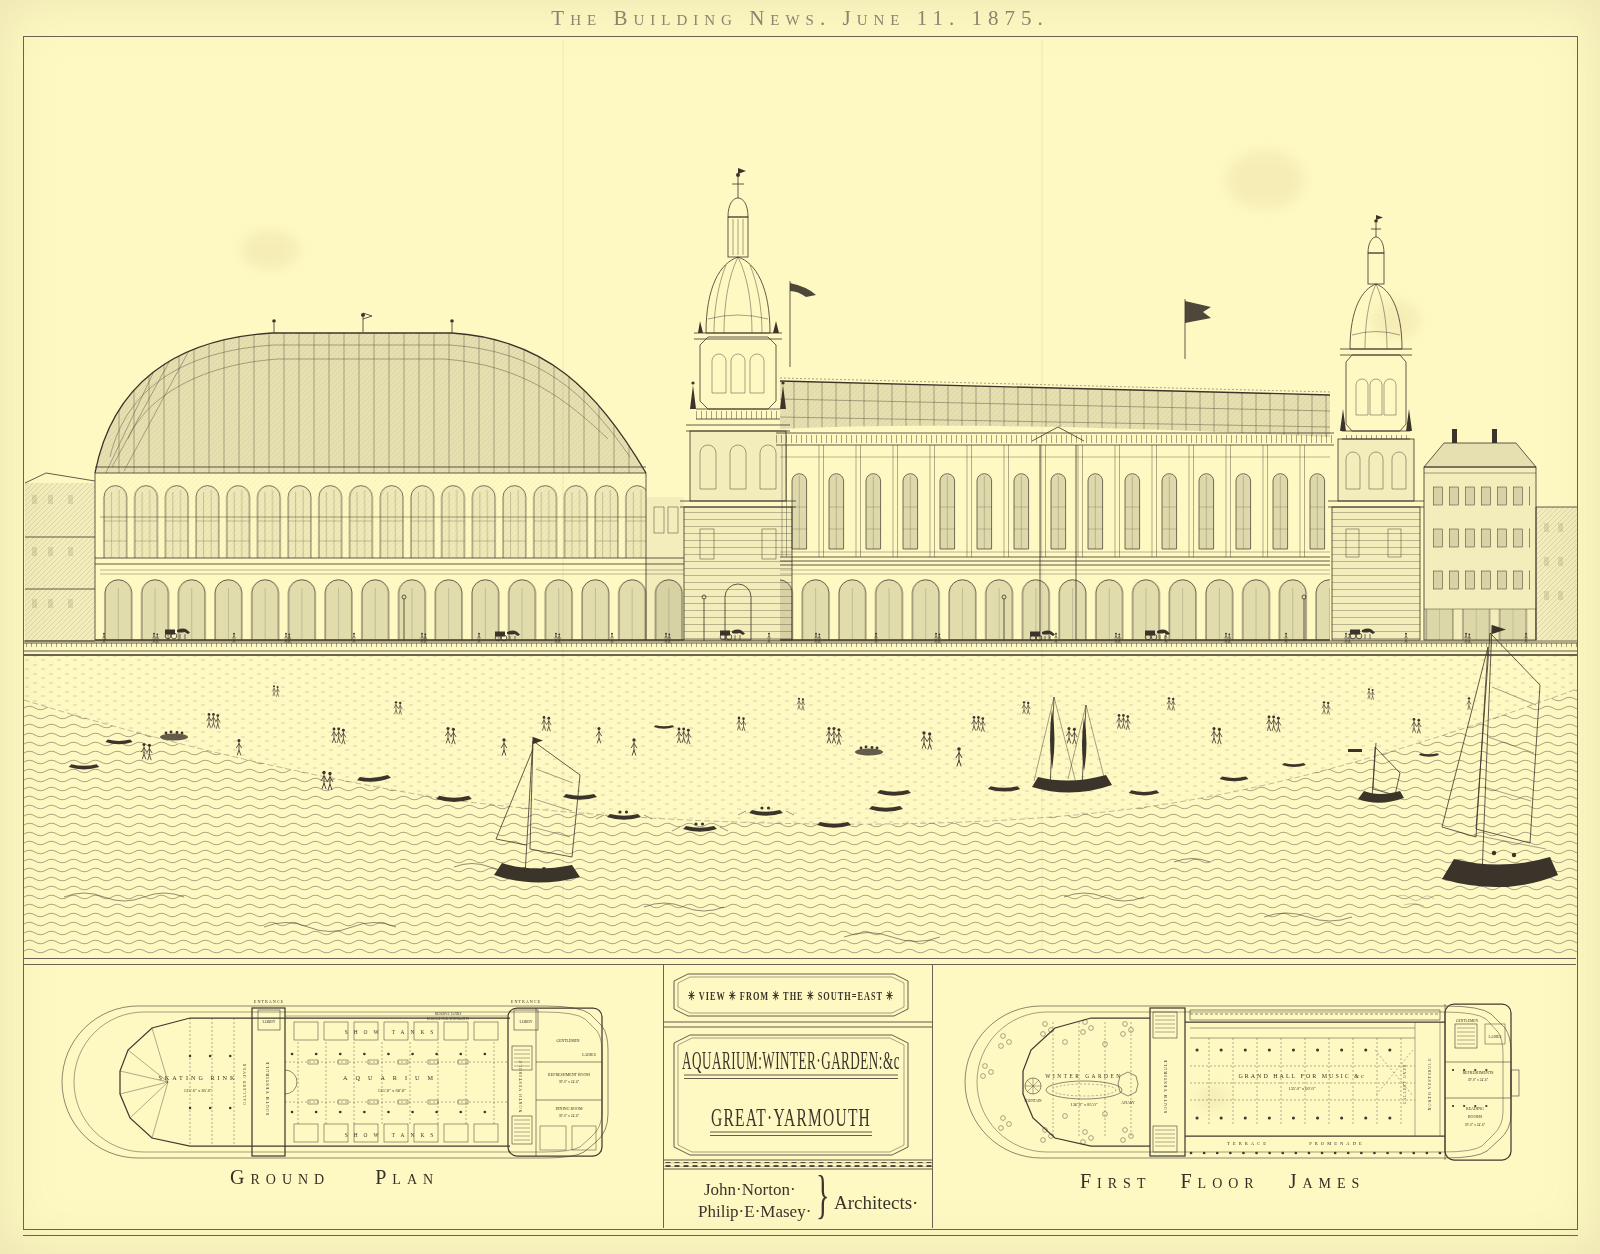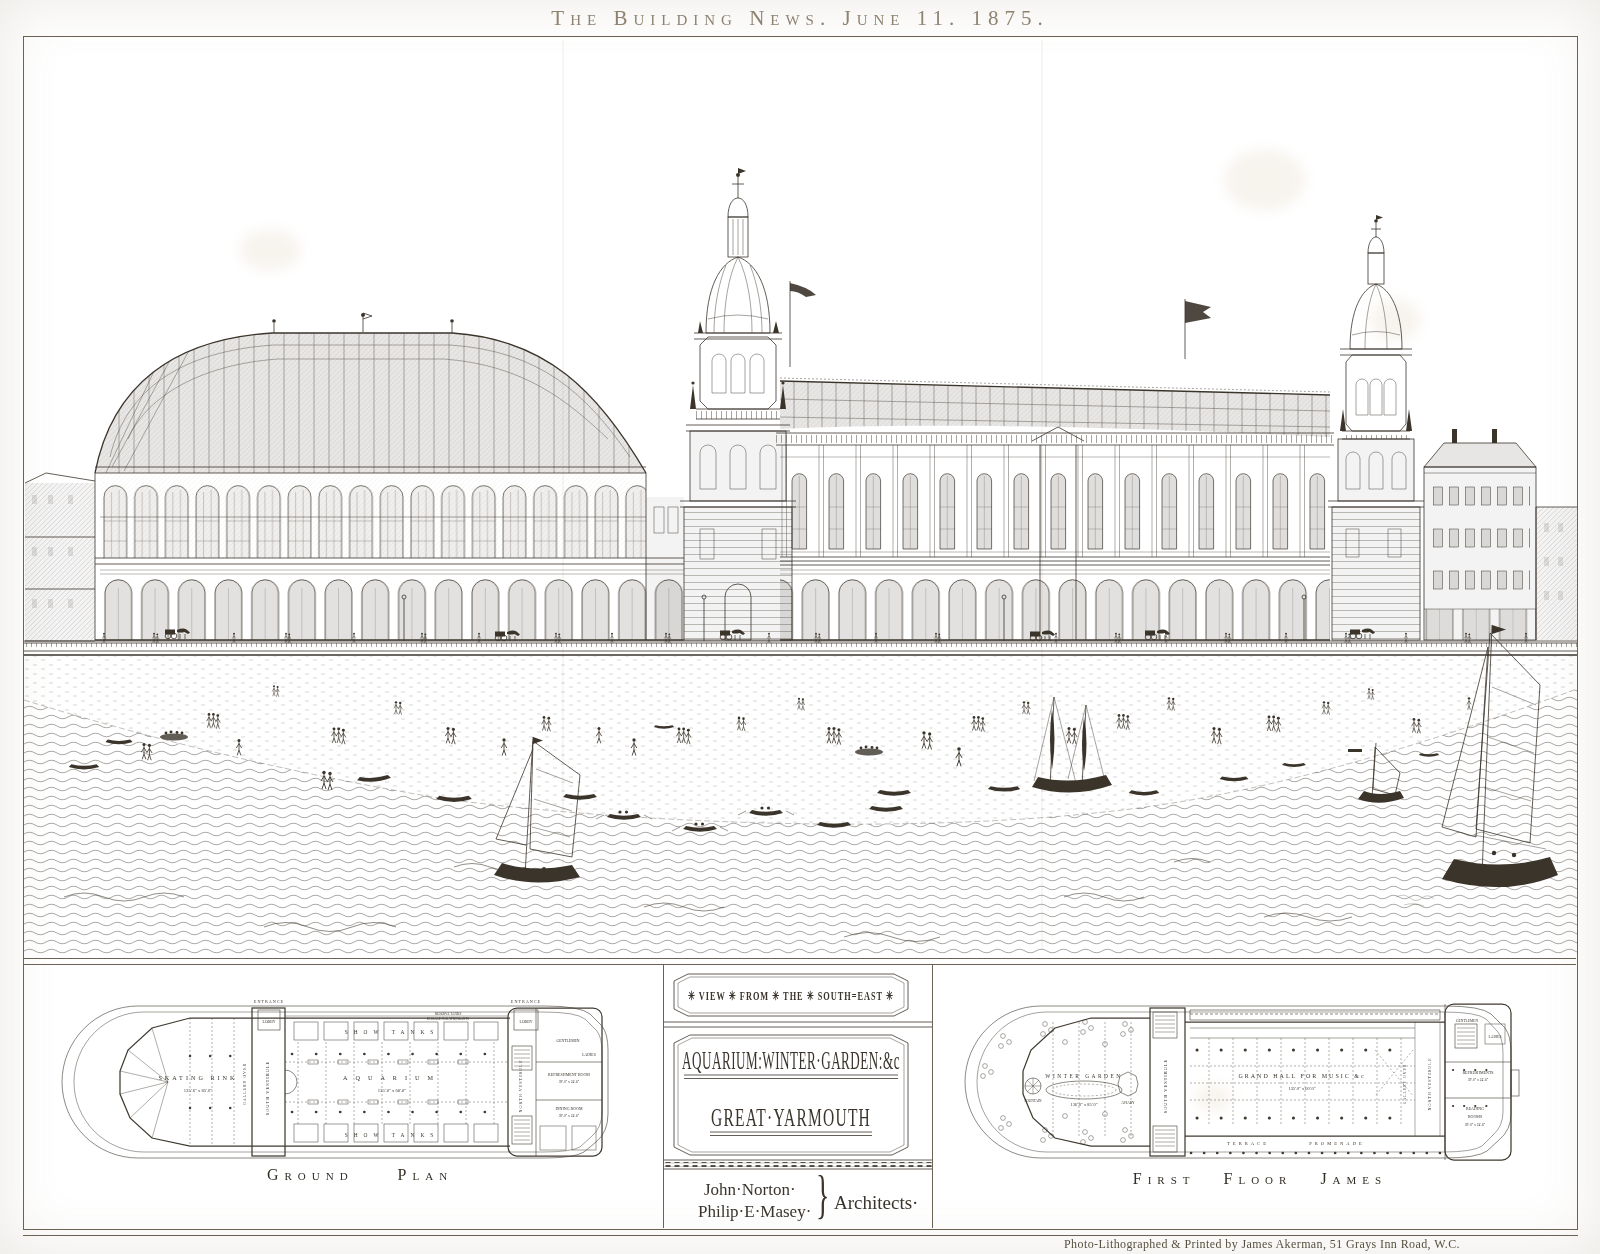--- a/index.html
+++ b/index.html
@@ -1,29 +1,29 @@
 <!DOCTYPE html>
 <html><head>
 <meta charset="utf-8">
 <style>
   html,body{margin:0;padding:0;background:#d8d0bf;}
-  .page{position:relative;width:1600px;height:1254px;background:#ffffff;
+  .page{position:relative;width:1600px;height:1254px;background:#fef9c3;
         font-family:"Liberation Serif",serif;color:#3a342c;overflow:hidden;
         box-shadow:inset 0 0 60px rgba(120,100,70,.14);}
   .fox{position:absolute;border-radius:50%;background:rgba(170,125,60,.09);filter:blur(7px);}
   .crease{position:absolute;top:40px;height:910px;width:2px;background:rgba(90,75,55,.05);}
   .border-main{position:absolute;left:23px;top:36px;width:1553px;height:1192px;
         border:1px solid #6b6254;}
   .border-bottom2{position:absolute;left:23px;top:1235px;width:1555px;border-top:1px solid #6b6254;}
   .rule{position:absolute;left:24px;width:1552px;border-top:1px solid #6b6254;}
   .vrule{position:absolute;top:964px;height:264px;width:1px;background:#6b6254;}
   .header{position:absolute;left:0;top:6px;width:1600px;text-align:center;
         font-variant:small-caps;font-size:21px;letter-spacing:6px;color:#8e8270;}
-  .caption{position:absolute;font-variant:small-caps;font-size:16px;letter-spacing:6px;
-        color:#332e26;text-align:center;}
+  .caption{position:absolute;font-variant:small-caps;font-size:20px;letter-spacing:6px;
+        color:#332e26;text-align:left;}
   .imprint{position:absolute;left:900px;top:1237px;width:560px;text-align:right;
         font-size:12px;color:#57503f;letter-spacing:.4px;}
   svg{position:absolute;}
   svg text{font-family:"Liberation Serif",serif;fill:#3a342c;}
   .k{stroke:#3b342b;fill:none;stroke-width:.8;}
   .k5{stroke:#3b342b;fill:none;stroke-width:.45;}
   .k3{stroke:#3b342b;fill:none;stroke-width:1.3;}
   .f{fill:#3b342b;stroke:none;}
   .tint{fill:rgba(59,52,43,.06);stroke:none;}
   .tint2{fill:rgba(59,52,43,.12);stroke:none;}
@@ -648,14 +648,13 @@
       <text x="533" y="115" font-size="3.6">39'.0" x 24'.6"</text>
       <text x="530" y="144" font-size="4">READING</text>
       <text x="530" y="152" font-size="4">ROOMS</text>
       <text x="530" y="160" font-size="3.6">39'.0" x 24'.6"</text>
       <text x="303" y="179" font-size="4.6" letter-spacing="3">TERRACE</text>
       <text x="392" y="179" font-size="4.6" letter-spacing="3">PROMENADE</text>
     </g>
   </svg>
   <div class="caption" style="left:1080px;top:1170px;width:360px;word-spacing:18px;">First Floor James</div>
 
-  <div class="imprint">Photo-Lithographed &amp; Printed by James Akerman, 51 Grays Inn Road, W.C.</div>
 </div>
 
 </body></html>

